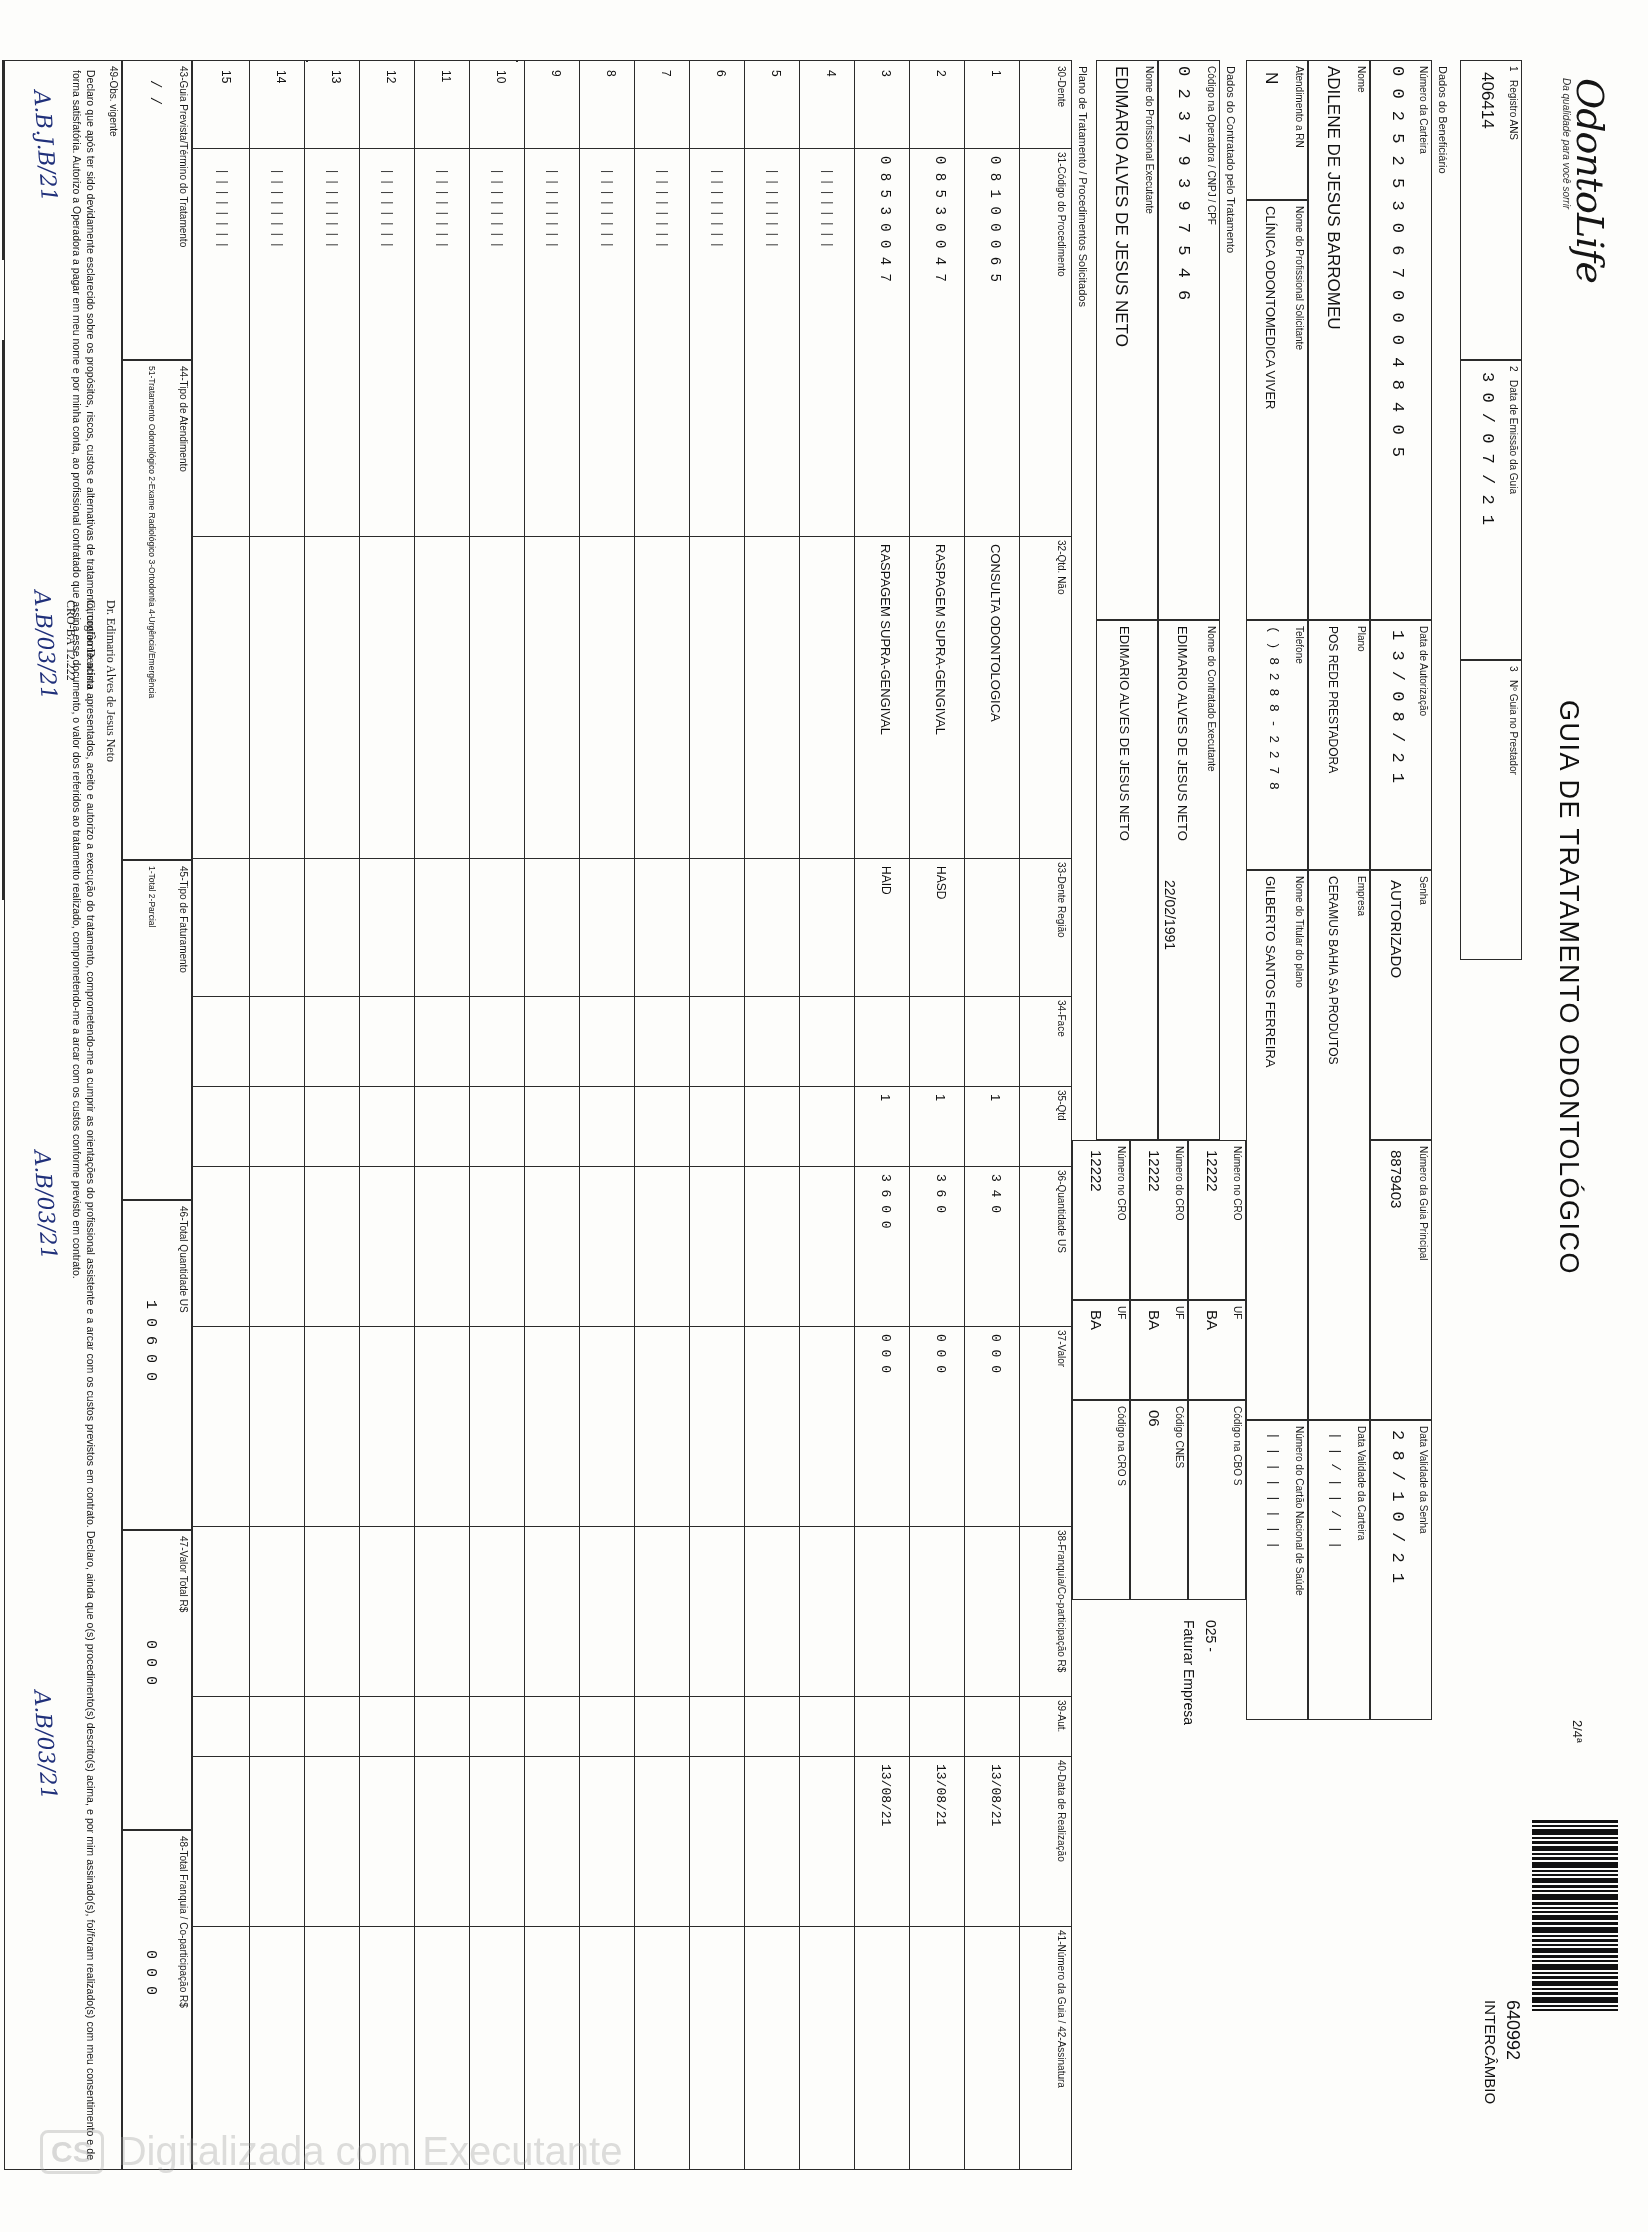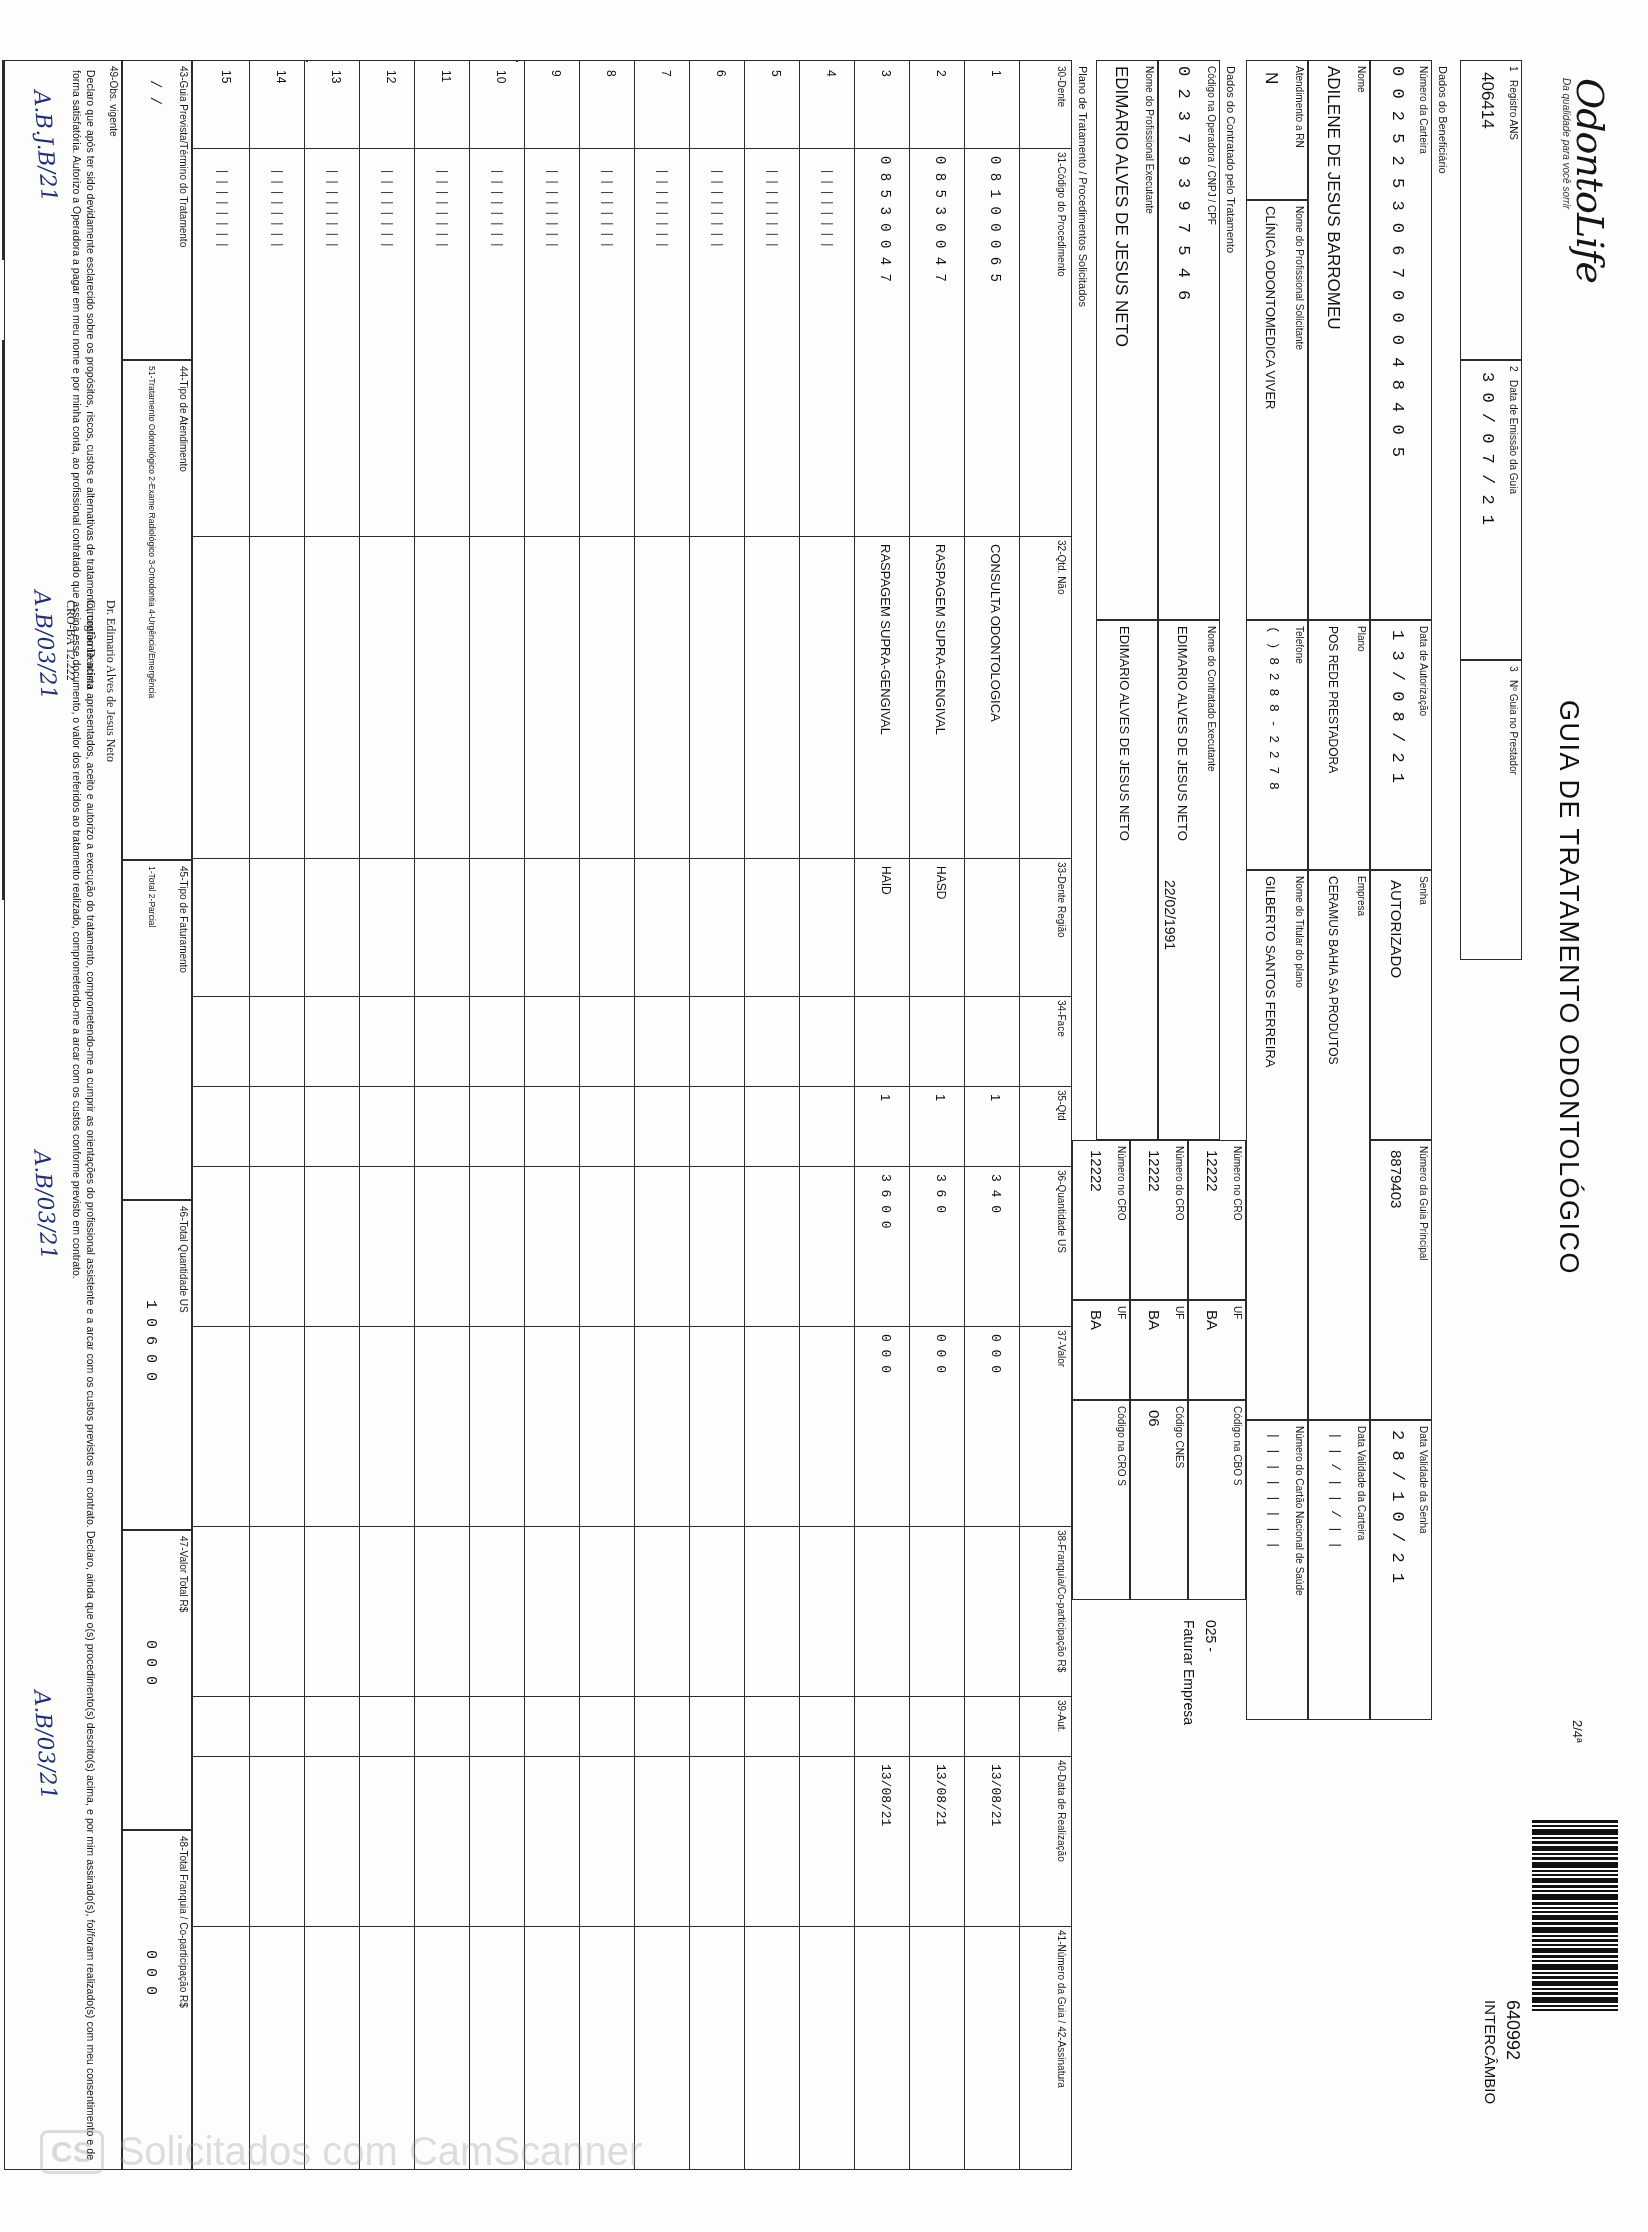--- a/index.html
+++ b/index.html
@@ -533,15 +533,15 @@
         <div class="stampline" style="left: 600px; top: 1570px; font-size: 12px;">CRO-BA 12.222</div>
         <div style="position: absolute; left: 1120px; top: 1646px; width: 520px; height: 0px;"></div>
         <div class="hand" style="left: 1150px; top: 1590px; font-size: 22px; transform: rotate(-4deg);">A.B/03/21</div>
         <div style="position: absolute; left: 1660px; top: 1646px; width: 480px; height: 0px;"></div>
         <div class="hand" style="left: 1690px; top: 1590px; font-size: 22px; transform: rotate(-4deg);">A.B/03/21</div>
       </div>
   </div>
 
   <div id="wm">
     <span class="cs">CS</span>
-    <span>Solicitados com CamScanner</span>
+    <span>Digitalizada com Executante</span>
   </div>
 </div>
 
 </body></html>

